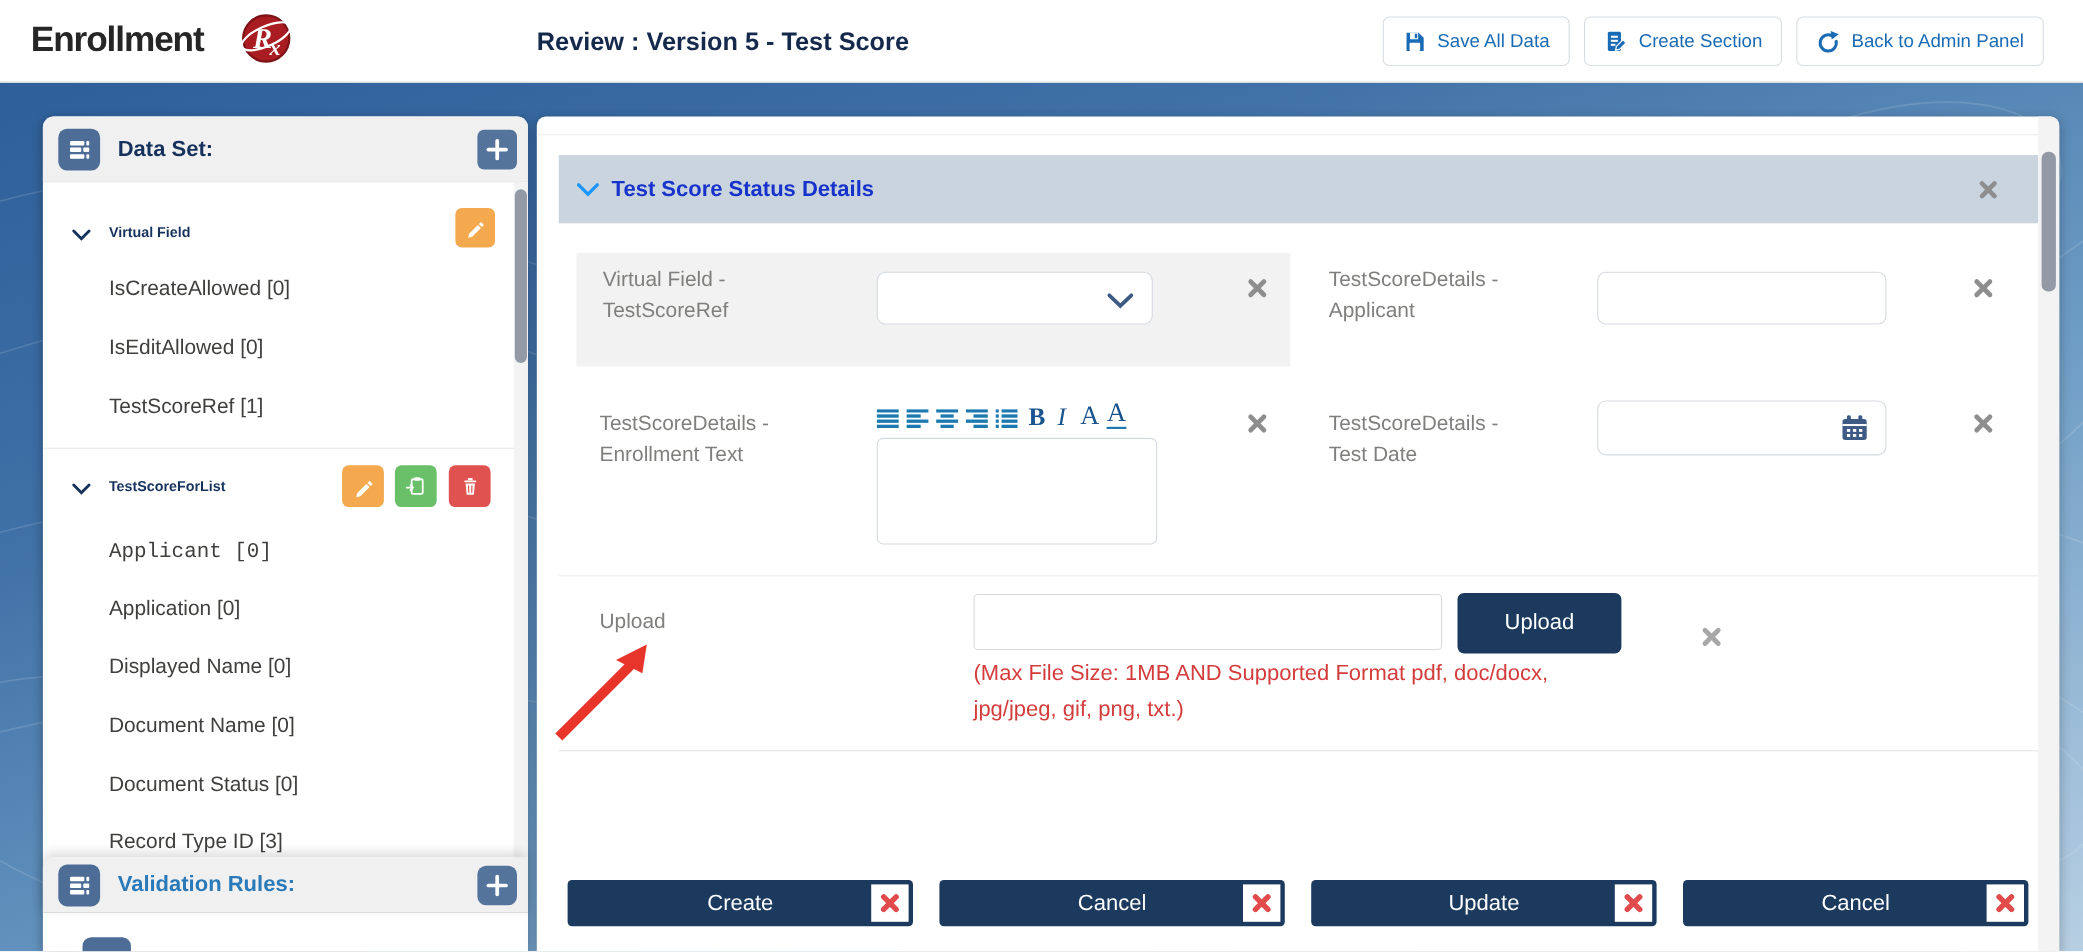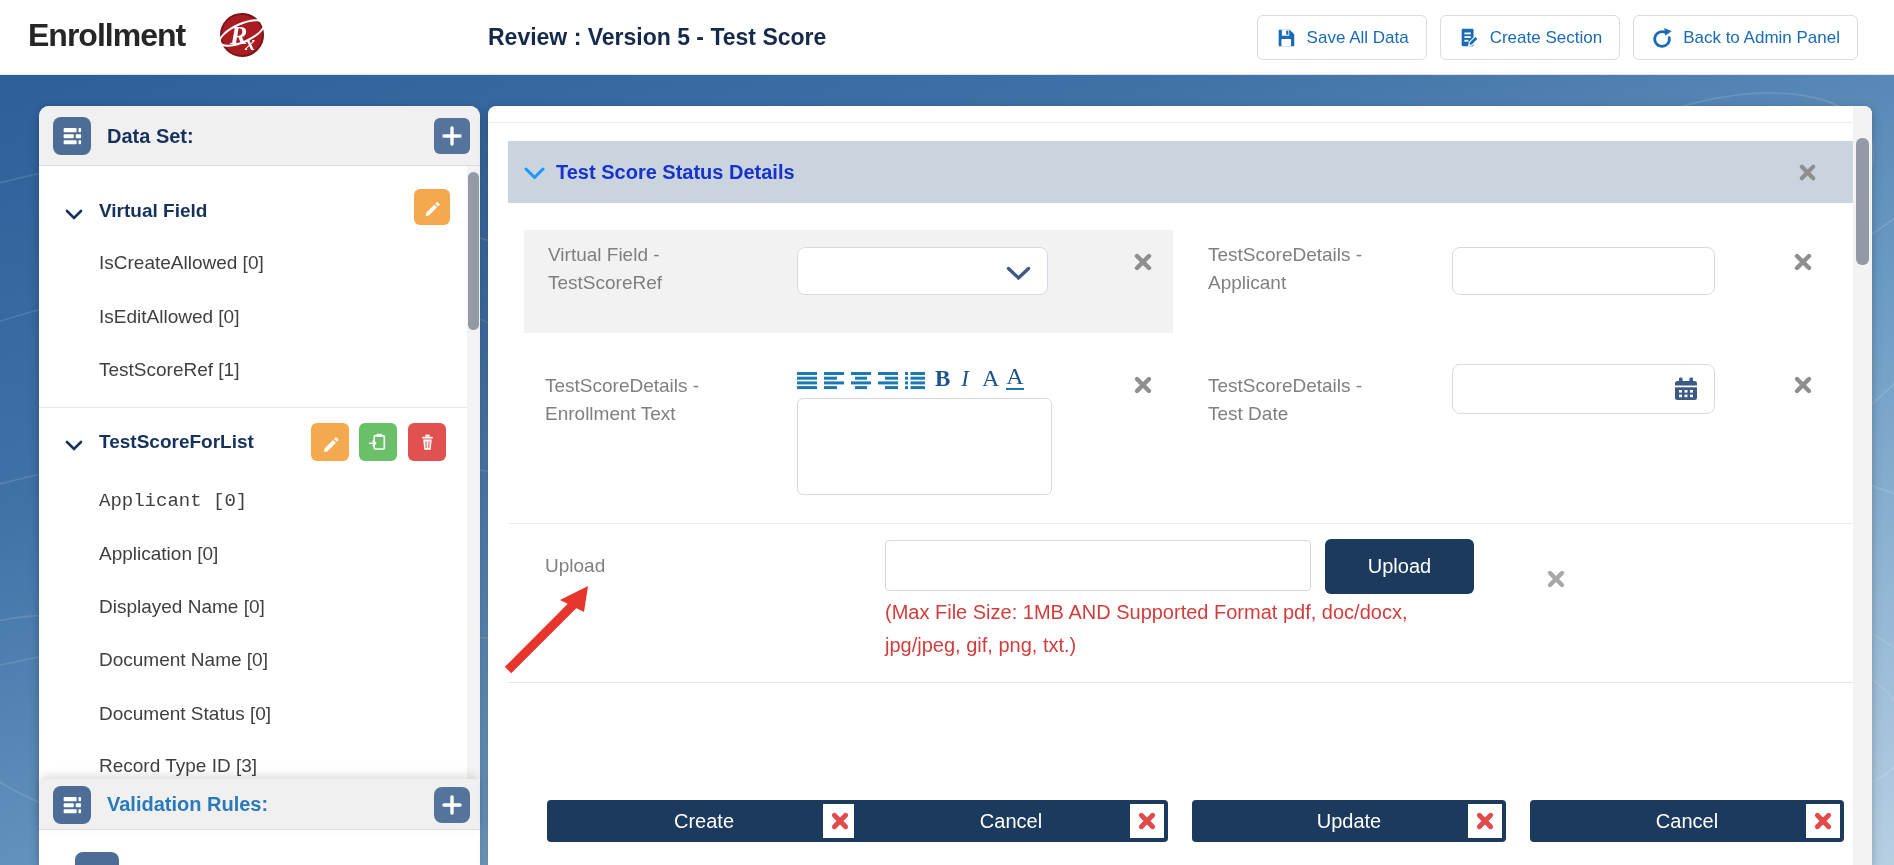--- a/index.html
+++ b/index.html
@@ -24,21 +24,21 @@
   #bg { position:absolute; left:0; top:75px; width:1894px; height:790px;
         background:linear-gradient(160deg,#2e5f99 0%,#3f70a6 28%,#6d9cc4 62%,#b7cfe3 100%); }
   #bg svg { position:absolute; left:0; top:0; }
 
   
   #sidebar { position:absolute; left:24px; top:106px; width:441px; height:759px; background:#fff;
              border-radius:10px 10px 0 0; box-shadow:0 3px 10px rgba(0,0,0,.28); z-index:10;margin-left:15px; }
   .panel-hdr { background:#f0f0f0; border-bottom:1px solid #dcdcdc; }
   .sq-icon { border-radius:8px; display:flex; align-items:center; justify-content:center; }
   .panel-title { font-size:20px; font-weight:bold; color:#16325c; }
-  .tree-group { font-size:19px; font-weight:bold; color:#16325c; cursor:pointer; }
+  .tree-group { font-size:13px; font-weight:bold; color:#16325c; cursor:pointer; }
   .tree-item { font-size:19px; color:#3f3f3d; cursor:pointer; white-space:nowrap; }
   .mini-btn { border-radius:6px; display:flex; align-items:center; justify-content:center; cursor:pointer; }
   .divider { background:#e8e8e8; height:1px; }
 
   
   #main { position:absolute; left:488px; top:106px; width:1384px; height:759px; background:#fff;
           border-radius:8px 8px 0 0; box-shadow:0 3px 10px rgba(0,0,0,.25); z-index:10; }
   #section-bar { position:absolute; left:20px; top:35px; width:1345px; height:62px; background:#c9d4de; }
   #section-title { position:absolute; left:48px; top:0; height:62px; display:flex; align-items:center;
                    font-size:20px; font-weight:bold; color:#1733cb; }
@@ -392,21 +392,21 @@
           <line x1="16" y1="4" x2="4" y2="16"></line>
         </svg>
     </span>
     <div class="help-red abs" style="left:397px;top:490px;">
       <div>(Max File Size: 1MB AND Supported Format pdf, doc/docx,</div>
       <div>jpg/jpeg, gif, png, txt.)</div>
     </div>
 
     <div class="divider abs" style="left:20px;top:576px;width:1345px;background:#e5e5e5;"></div>
 
-    <div class="footer-btn" style="left:28px;margin-left:31px;">
+    <div class="footer-btn" style="left:28px;">
       <span>Create</span>
       <span class="xbox">
         <svg width="24" height="24" viewBox="0 0 34 34" stroke="#e14b4b" stroke-width="7" stroke-linecap="round">
             <line x1="9" y1="9" x2="25" y2="25"></line>
             <line x1="25" y1="9" x2="9" y2="25"></line>
           </svg>
       </span>
     </div>
     <div class="footer-btn" style="left:366px;">
       <span>Cancel</span>

